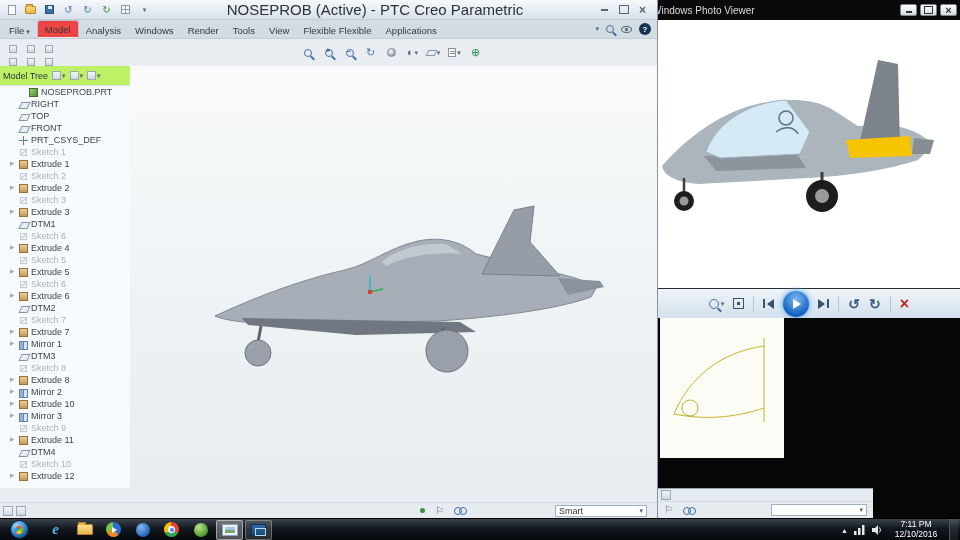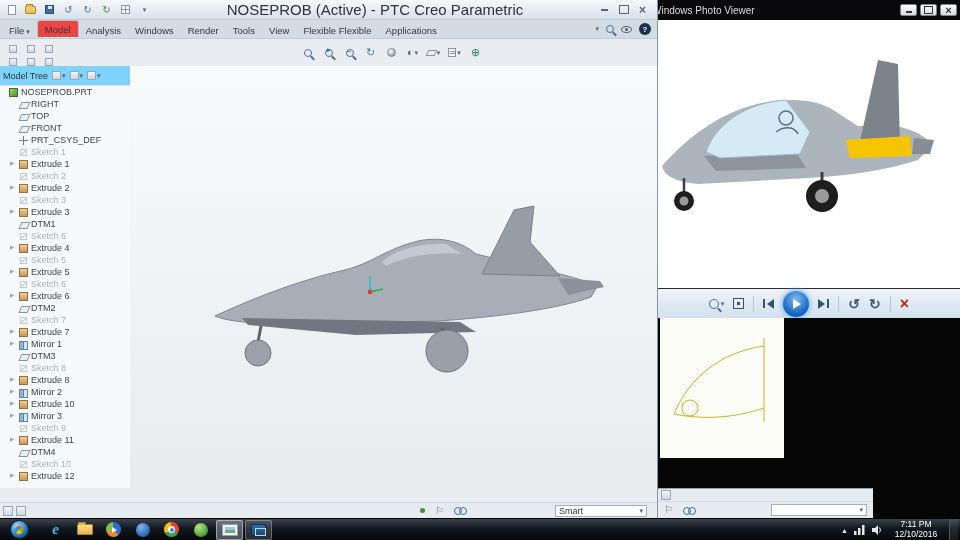--- a/index.html
+++ b/index.html
@@ -48,28 +48,28 @@
   .gfx-toolbar{position:absolute;left:298px;top:44px;display:flex;gap:2px;align-items:center;}
   .gbtn{min-width:19px;height:17px;display:flex;align-items:center;justify-content:center;gap:1px;border:1px solid transparent;border-radius:2px;}
   .gbtn:nth-child(odd){}
   .glyph{font-size:11px;line-height:1;}
   .sphere{width:9px;height:9px;border-radius:50%;background:radial-gradient(circle at 35% 30%,#fff,#98a2ad 75%);border:1px solid #7d8792;}
   .planeico{width:9px;height:6px;border:1px solid #8696a8;background:#e8eef6;transform:skewX(-25deg);}
   .noteico{width:8px;height:9px;border:1px solid #8696a8;background:
     linear-gradient(#8696a8,#8696a8) 1px 2px/5px 1px no-repeat,
     linear-gradient(#8696a8,#8696a8) 1px 4px/5px 1px no-repeat,#fff;}
 
-  .tree{position:absolute;left:0;top:66px;width:146px;bottom:30px;background:#7dd3fc;border-right:1px solid #c3ccd4;}
+  .tree{position:absolute;left:0;top:66px;width:146px;bottom:30px;background:#bef264;border-right:1px solid #c3ccd4;}
   .tree-head{height:20px;display:flex;align-items:center;gap:4px;padding:0 3px;border-bottom:1px solid #d7dee5;}
   .tree-title{font-size:9px;color:#2e3338;white-space:nowrap;}
   .th-btn{display:flex;align-items:center;gap:1px;}
   .th-ic{width:9px;height:9px;border:1px solid #9aa6b2;background:linear-gradient(#f3f6f9,#cfd8e1);}
   .tree-list{position:absolute;left:0;top:20px;right:10px;bottom:0;overflow:hidden;background:#f7fafc;}
   .trow{display:flex;align-items:center;height:12px;padding-left:10px;font-size:9px;color:#3c434a;white-space:nowrap;}
-  .trow.root{padding-left:0;}
+  .trow.root{padding-left:20px;}
   .trow.dim{color:#a9b2ba;}
   .trow.dim .ti{opacity:.55;}
   .tw{width:8px;flex:none;font-size:5.5px;color:#9aa4ae;line-height:1;}
   .ti{width:9px;height:9px;display:inline-block;margin:0 3px 0 1px;position:relative;flex:none;}
   .ti-part::before{content:"";position:absolute;inset:0;background:linear-gradient(135deg,#9fd468,#4f8f3a);border:1px solid #3f6e2e;}
   .ti-plane::before{content:"";position:absolute;left:1px;top:2px;width:7px;height:5px;border:1px solid #8696a8;background:#e8eef6;transform:skewX(-25deg);}
   .ti-csys::before{content:"";position:absolute;left:4px;top:0;width:1px;height:9px;background:#b06a4a;}
   .ti-csys::after{content:"";position:absolute;left:0;top:4px;width:9px;height:1px;background:#5a7fb0;}
   .ti-sketch::before{content:"";position:absolute;inset:1px;border:1px solid #9aa4ae;background:#f2f5f8;}
   .ti-sketch::after{content:"";position:absolute;left:1px;top:4px;width:7px;height:1px;background:#9aa4ae;transform:rotate(-35deg);}

